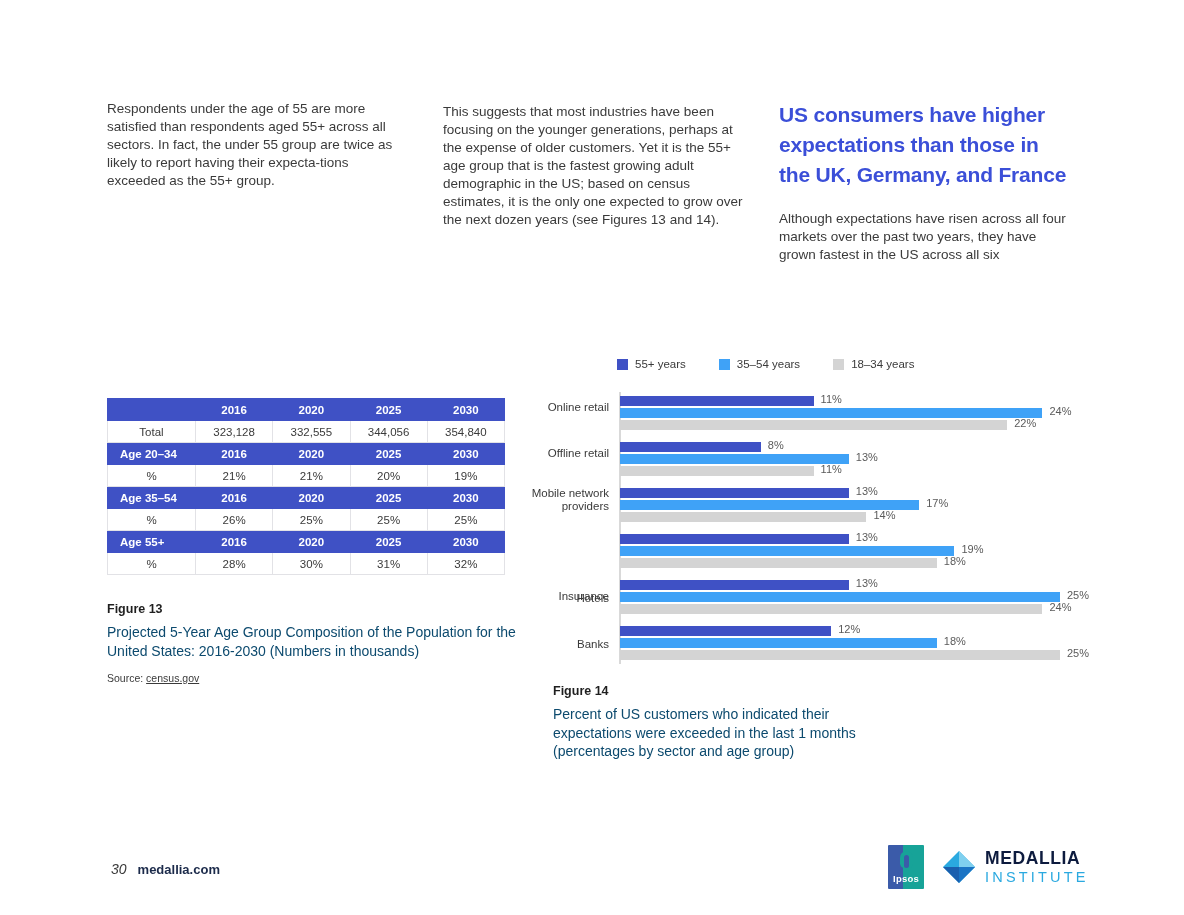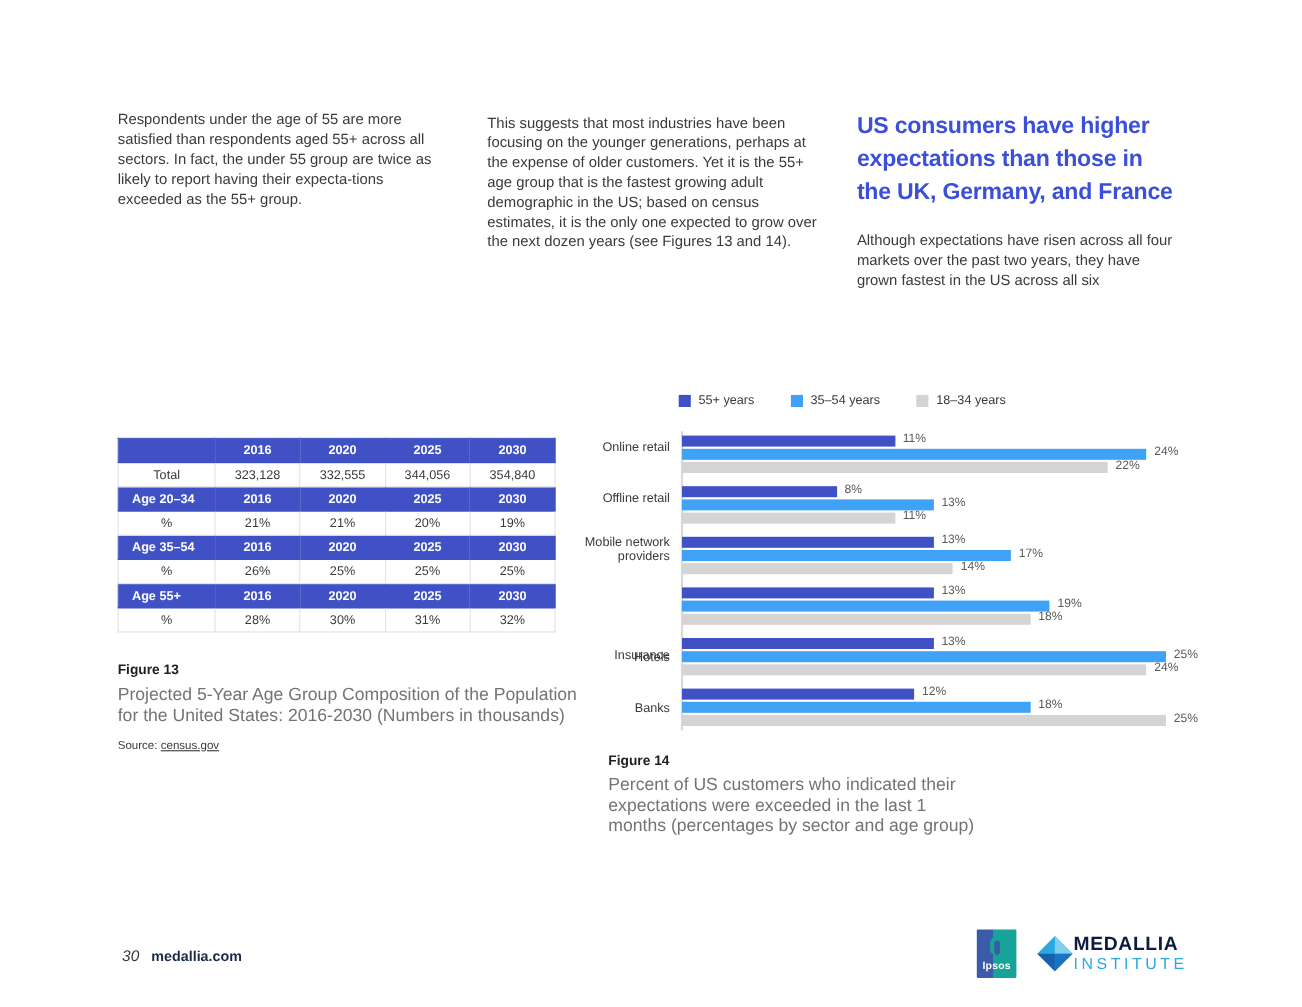--- a/index.html
+++ b/index.html
@@ -72,23 +72,23 @@
 
   
   .fig13-cap { position: absolute; left: 107px; top: 602px; width: 420px; }
   .fig-title {
     font-size: 12.5px;
     font-weight: bold;
     color: #1f1f1f;
     margin: 0 0 7px 0;
   }
   .fig-desc {
-    font-size: 16px;
+    font-size: 14px;
     line-height: 18.5px;
-    color: #737373;
+    color: #0c4a6e;
     margin: 0;
   }
   .fig-source {
     font-size: 10.5px;
     color: #3a3a3a;
     margin: 12px 0 0 0;
   }
   .fig-source a { color: #3a3a3a; text-decoration: underline; }
 
   
@@ -215,21 +215,21 @@
   .ipsos-word {
     position: absolute;
     left: 0; bottom: 5px;
     width: 36px;
     text-align: center;
     color: #ffffff;
     font-size: 9.5px;
     font-weight: bold;
     letter-spacing: 0.2px;
   }
-  .medallia-logo { display: flex; align-items: flex-end; }
+  .medallia-logo { display: flex; align-items: flex-end; gap: 9px; }
   .med-diamond { width: 34px; height: 34px; position: relative; }
   .med-text { line-height: 1; }
   .med-name {
     font-size: 17.5px;
     font-weight: bold;
     color: #0d1b3e;
     letter-spacing: 0.6px;
   }
   .med-sub {
     font-size: 14.5px;

